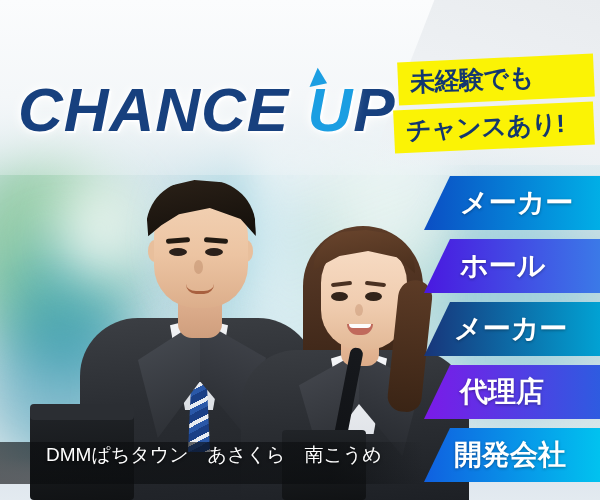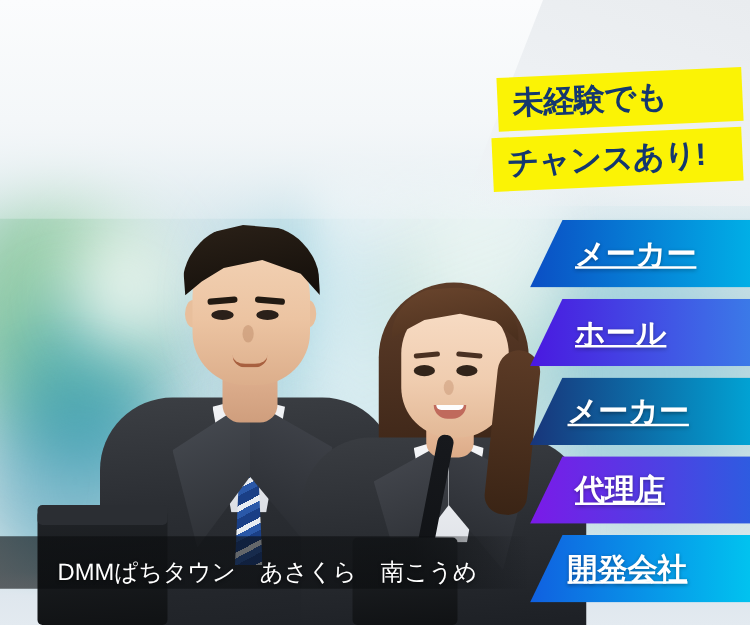--- a/index.html
+++ b/index.html
@@ -211,32 +211,31 @@
 
   
   .cats{position:absolute;left:0;top:176px;width:600px;}
   .cat{
     position:relative;height:54px;margin-bottom:9px;margin-left:424px;
     width:186px;
     clip-path:polygon(26px 0,100% 0,100% 100%,0 100%);
     display:flex;align-items:center;
   }
   .cat span{
-    color:#fff;font-size:24px;font-weight:700;letter-spacing:0px;
+    color:#fff;font-size:28px;font-weight:700;letter-spacing:0px;
     padding-left:36px;white-space:nowrap;
     text-shadow:0 1px 3px rgba(0,0,0,.35);
-    text-decoration:underline;
   }
   .cat.c3 span,.cat.c5 span{padding-left:30px;}
 
   
   .credit{
-    position:absolute;left:0;bottom:29px;width:424px;height:42px;
+    position:absolute;left:0;bottom:16px;width:424px;height:42px;
     background:linear-gradient(90deg,rgba(10,12,14,.62),rgba(10,12,14,.58) 78%,rgba(10,12,14,0));
-    display:flex;align-items:flex-end;
+    display:flex;align-items:flex-start;
   }
   .credit span{
     color:#fff;font-size:19px;font-weight:400;padding-left:46px;white-space:nowrap;
     text-shadow:0 1px 3px rgba(0,0,0,.6);
   }
 </style>
 </head>
 <body>
 
 <div class="banner">
@@ -296,20 +295,23 @@
     <div class="w-mouth"></div>
     <div class="w-teeth"></div>
     <div class="w-strap"></div>
   </div>
 
   <div class="bag bag-l"></div>
   <div class="bag-l-flap"></div>
   <div class="bag bag-r"></div>
 
 
+  <div class="chance">
+    <span>CHANCE </span><span class="up-u">U</span><span class="up-p">P</span>
+  </div>
 
   <div class="badge">
     <span class="badge-line l1">未経験でも</span>
     <span class="badge-line l2">チャンスあり!</span>
   </div>
 
   <div class="cats">
     <div class="cat c1" style="background: linear-gradient(90deg, rgb(11, 78, 196) 0%, rgb(0, 180, 232) 100%);">
       <span>メーカー</span>
     </div>

